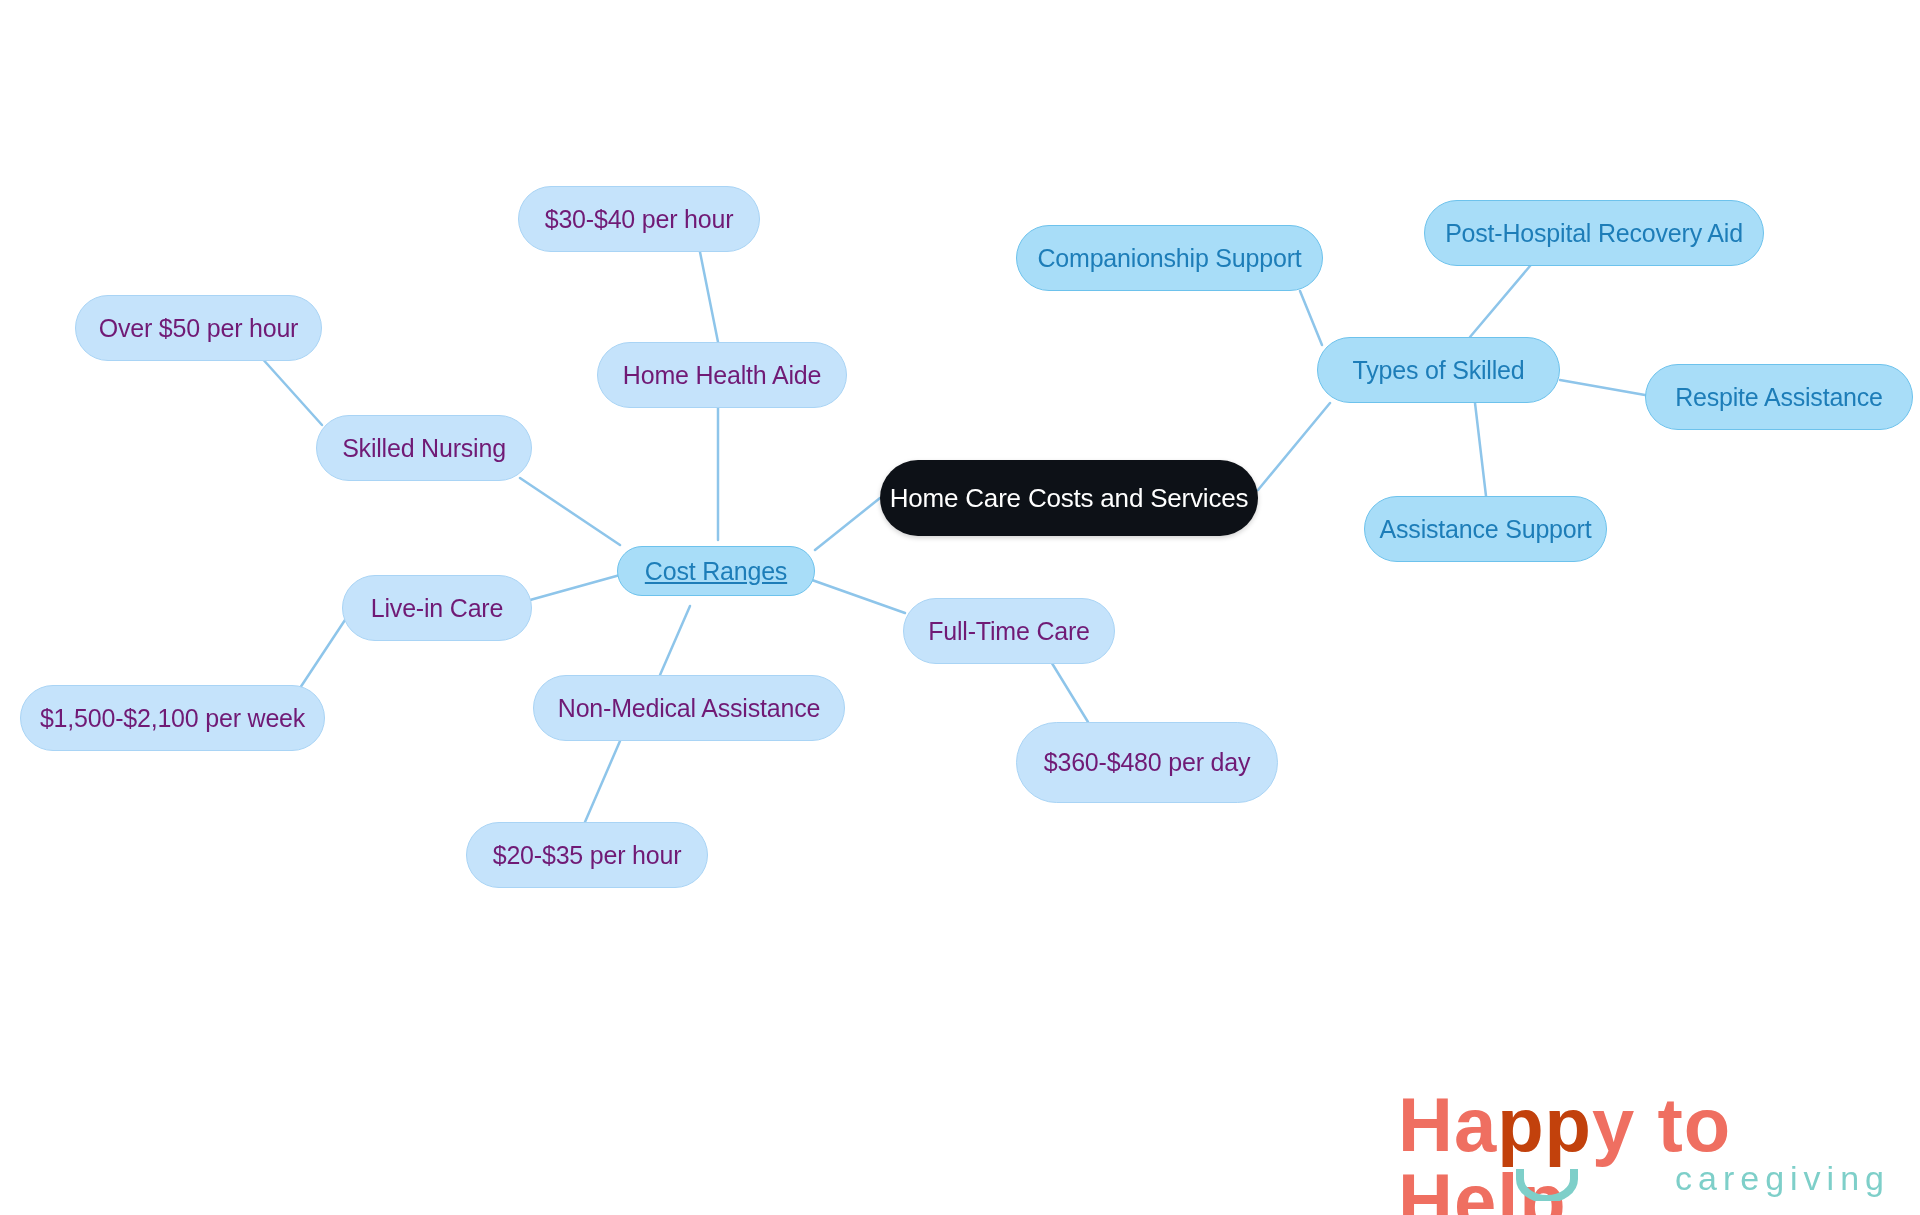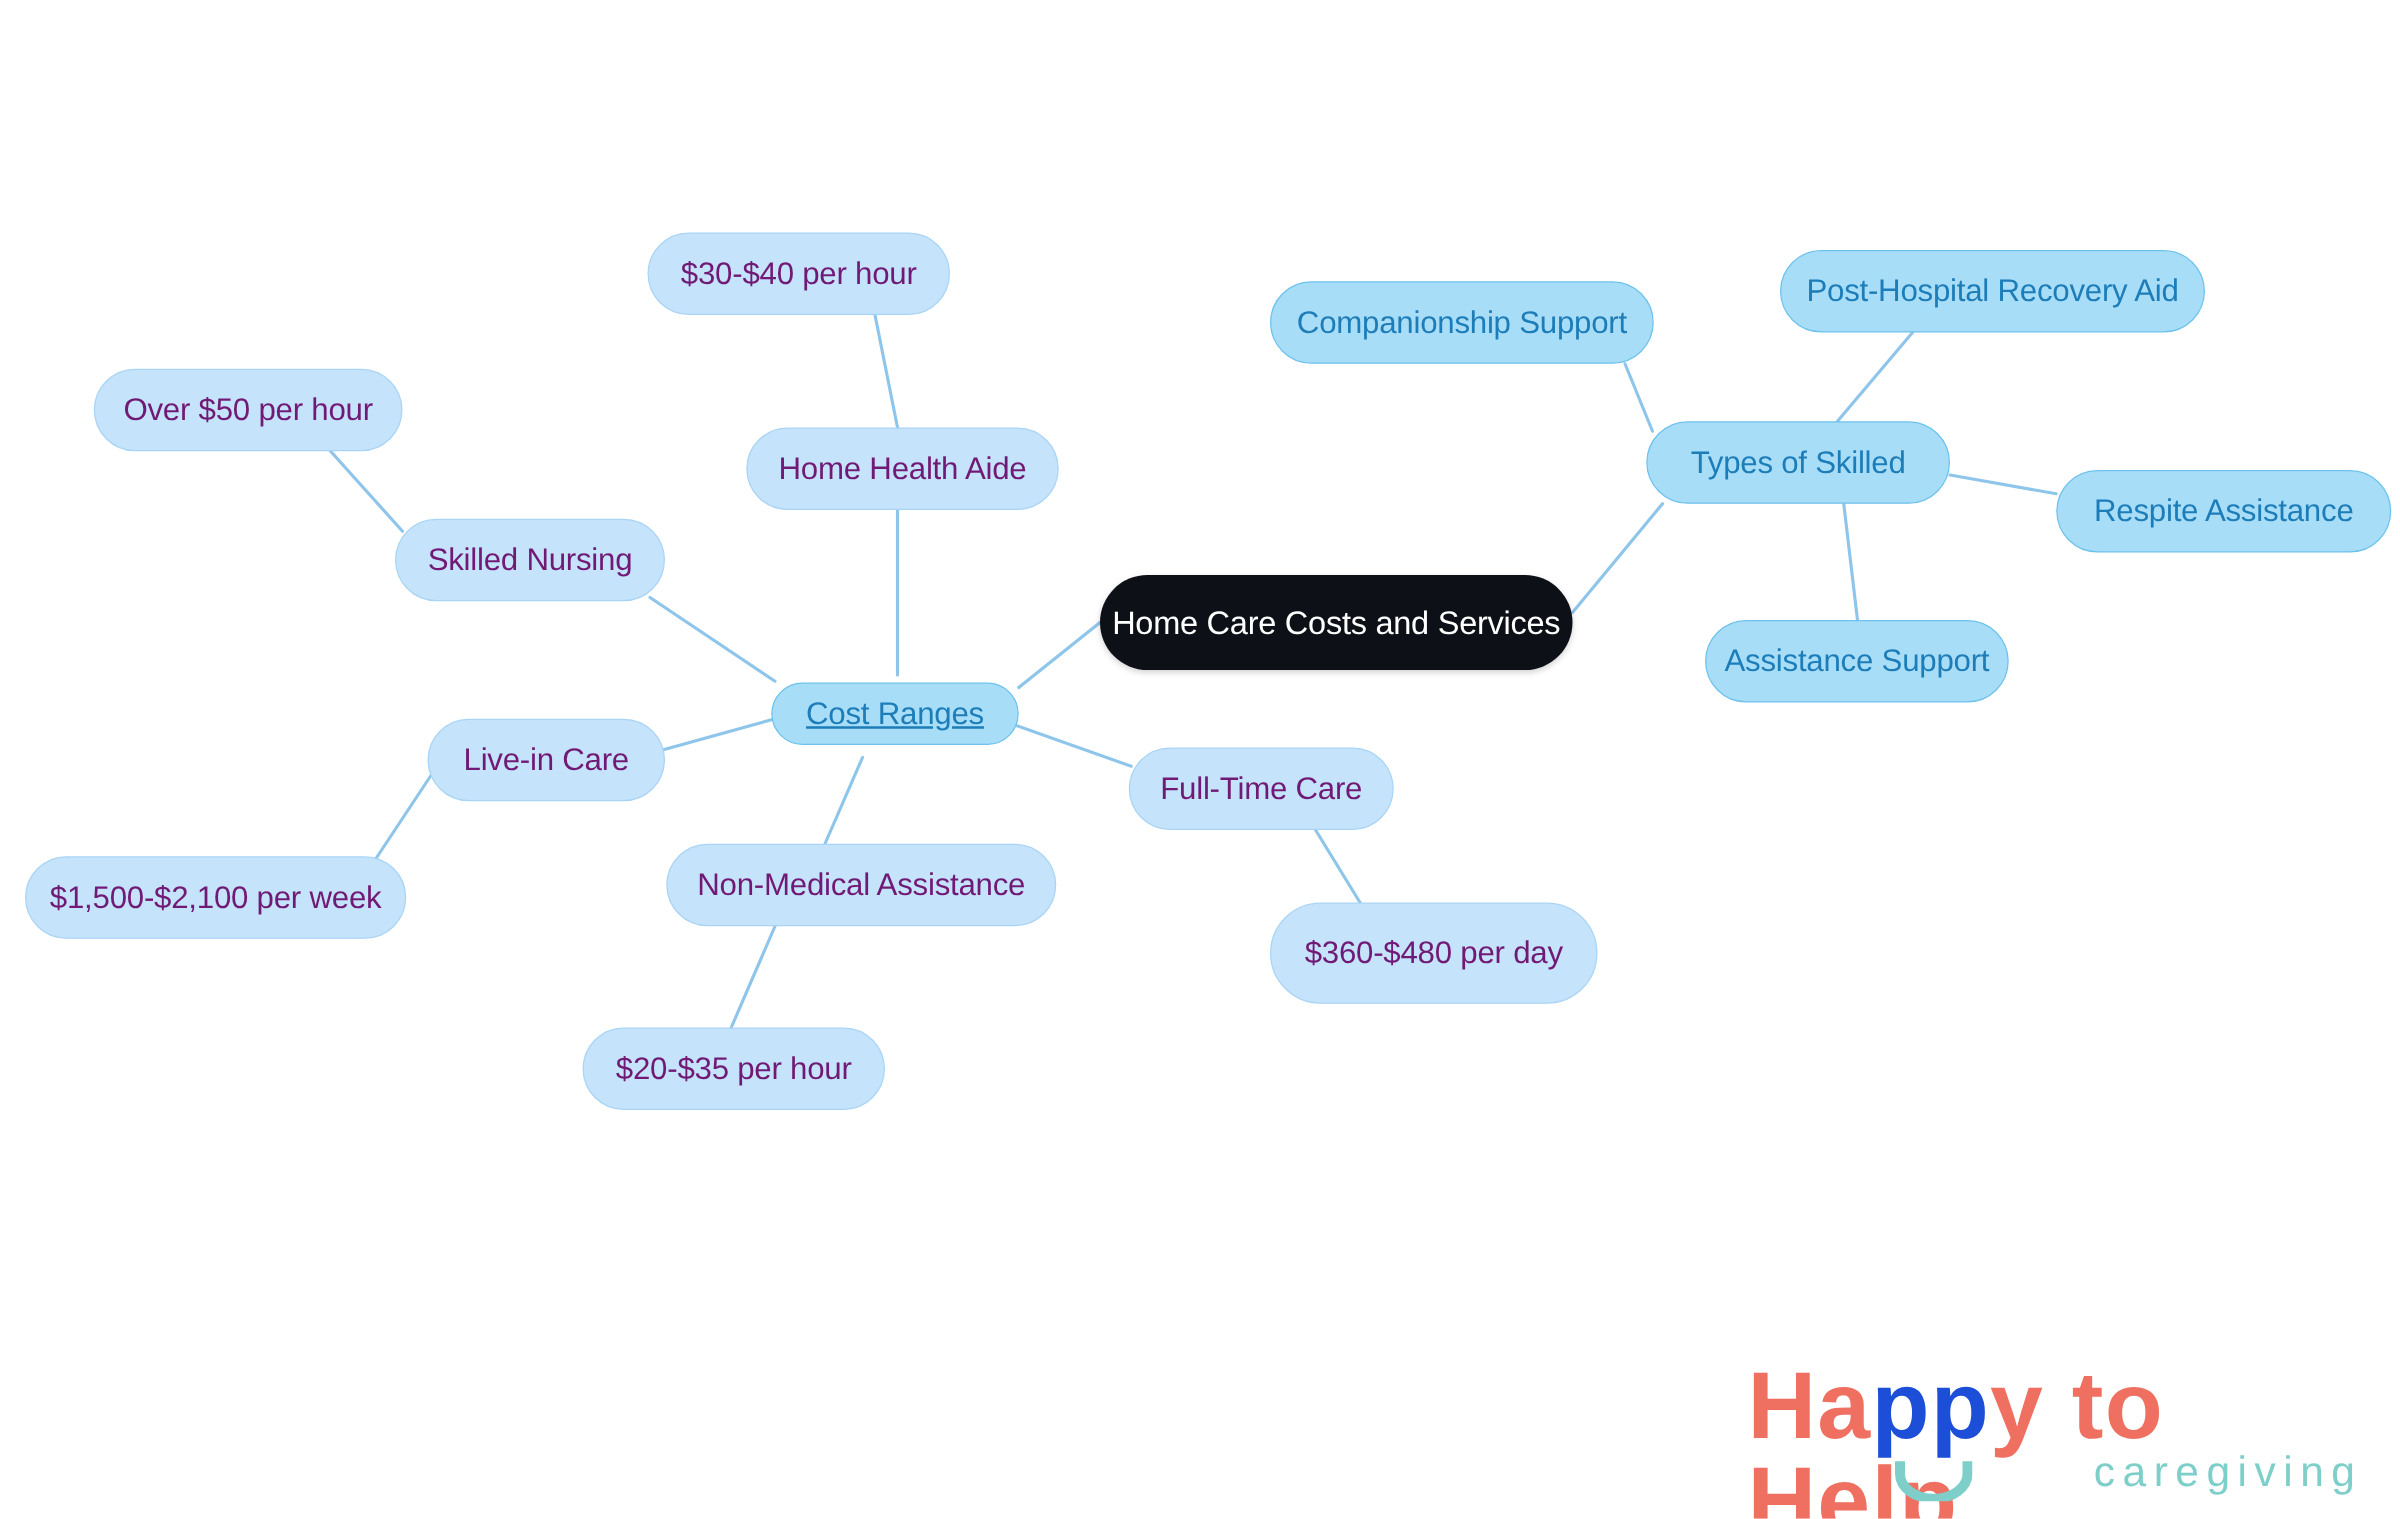--- a/index.html
+++ b/index.html
@@ -152,31 +152,31 @@
       </div>
       <div class="node node-branch" style="left: 1317px; top: 337px; width: 243px; height: 66px;">
         <span>Types of Skilled</span>
       </div>
       <div class="node node-leaf-service" style="left: 1016px; top: 225px; width: 307px; height: 66px;">
         <span>Companionship Support</span>
       </div>
       <div class="node node-leaf-service" style="left: 1424px; top: 200px; width: 340px; height: 66px;">
         <span>Post-Hospital Recovery Aid</span>
       </div>
-      <div class="node node-leaf-service" style="left: 1645px; top: 364px; width: 268px; height: 66px; margin-top: 12px;">
+      <div class="node node-leaf-service" style="left: 1645px; top: 364px; width: 268px; height: 66px;">
         <span>Respite Assistance</span>
       </div>
       <div class="node node-leaf-service" style="left: 1364px; top: 496px; width: 243px; height: 66px;">
         <span>Assistance Support</span>
       </div>
     </div>
 
   <div id="logo">
     <div class="logo-main">
-      <span style="color: rgb(239, 111, 97);">Ha</span><span style="color: #1d4ed8;">pp</span><span style="color: rgb(239, 111, 97);">y</span>
+      <span style="color: rgb(239, 111, 97);">Ha</span><span style="color: #c2410c;">pp</span><span style="color: rgb(239, 111, 97);">y</span>
       <span style="color: rgb(239, 111, 97);">to</span>
       <span style="color: rgb(239, 111, 97);">Help</span>
     </div>
     <svg style="position:absolute;left:118px;top:80px;width:62px;height:34px;" viewBox="0 0 62 34">
       <path d="M4 2 L4 12 A27 20 0 0 0 58 12 L58 2" fill="none" stroke="#7ecfc9" stroke-width="8" stroke-linecap="butt"></path>
     </svg>
     <div class="logo-sub" style="color: rgb(126, 207, 201);">caregiving</div>
   </div>
 
 </div>

